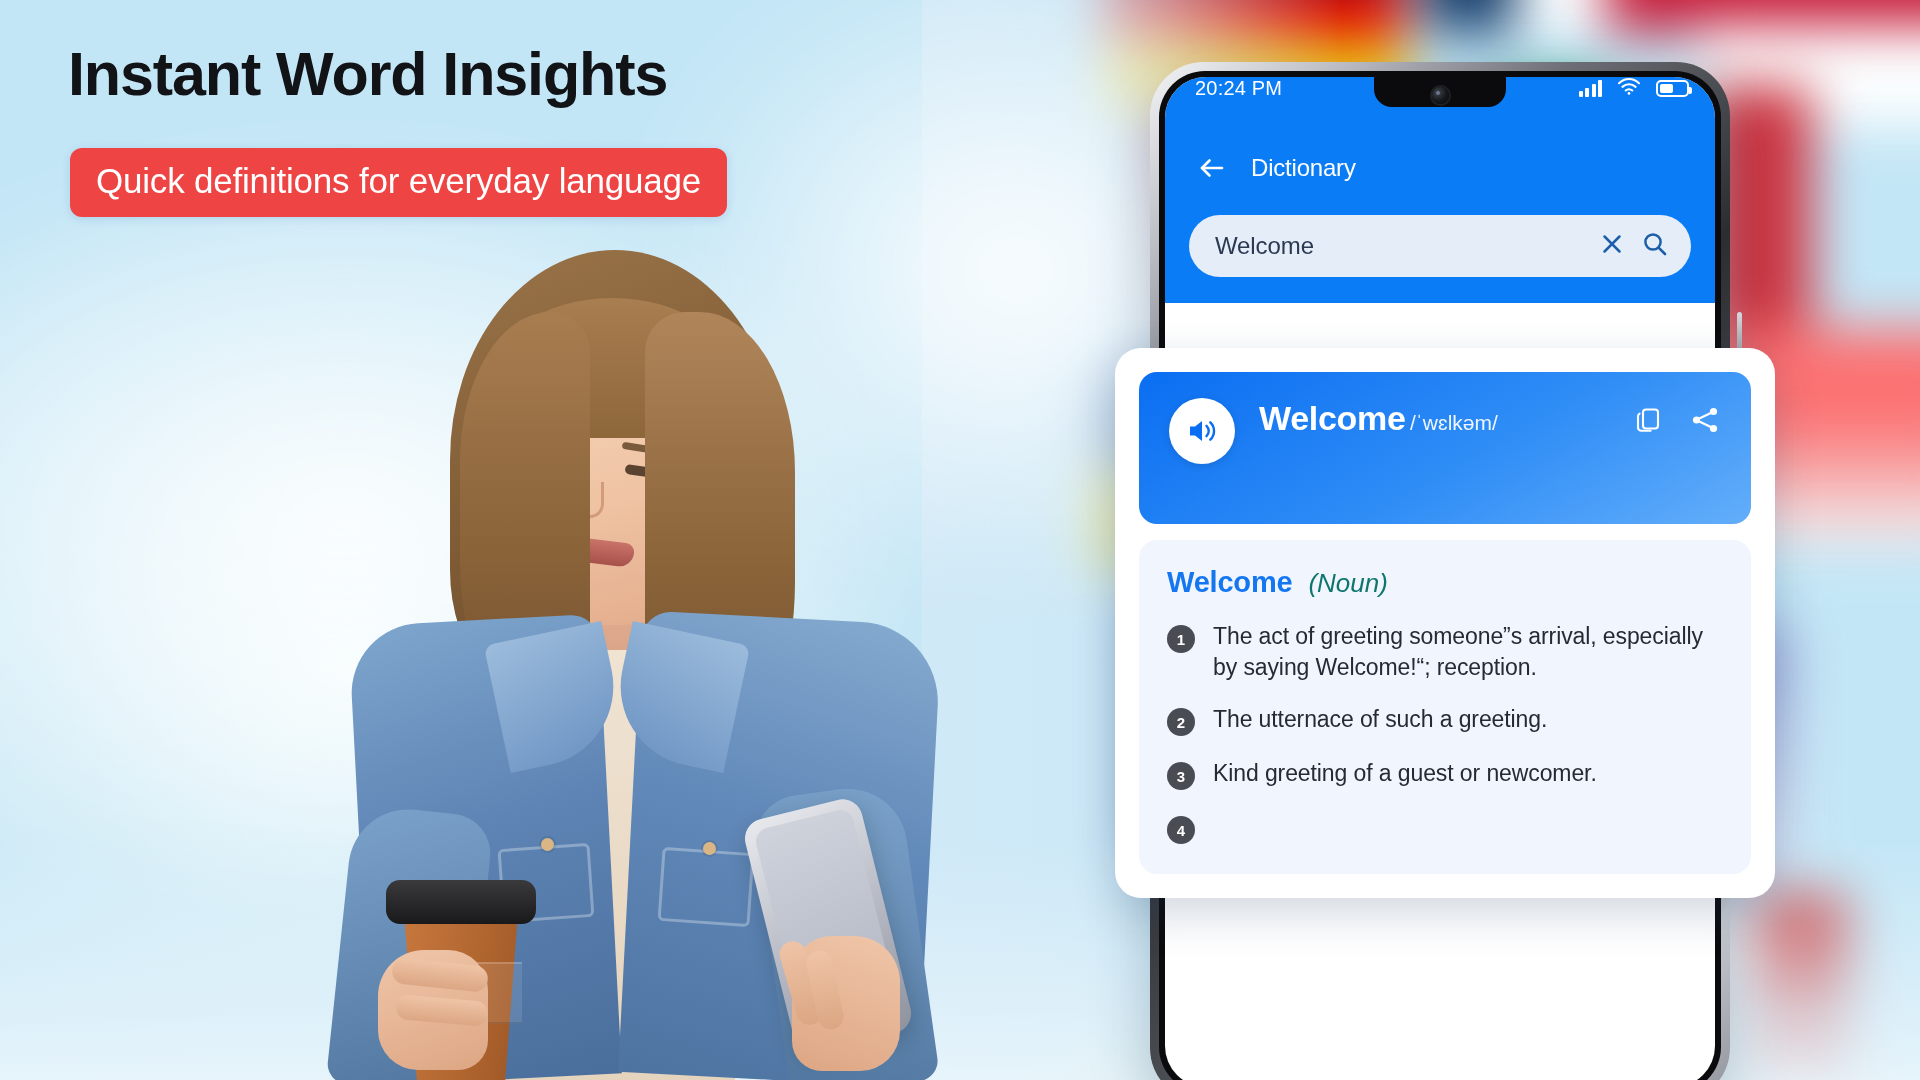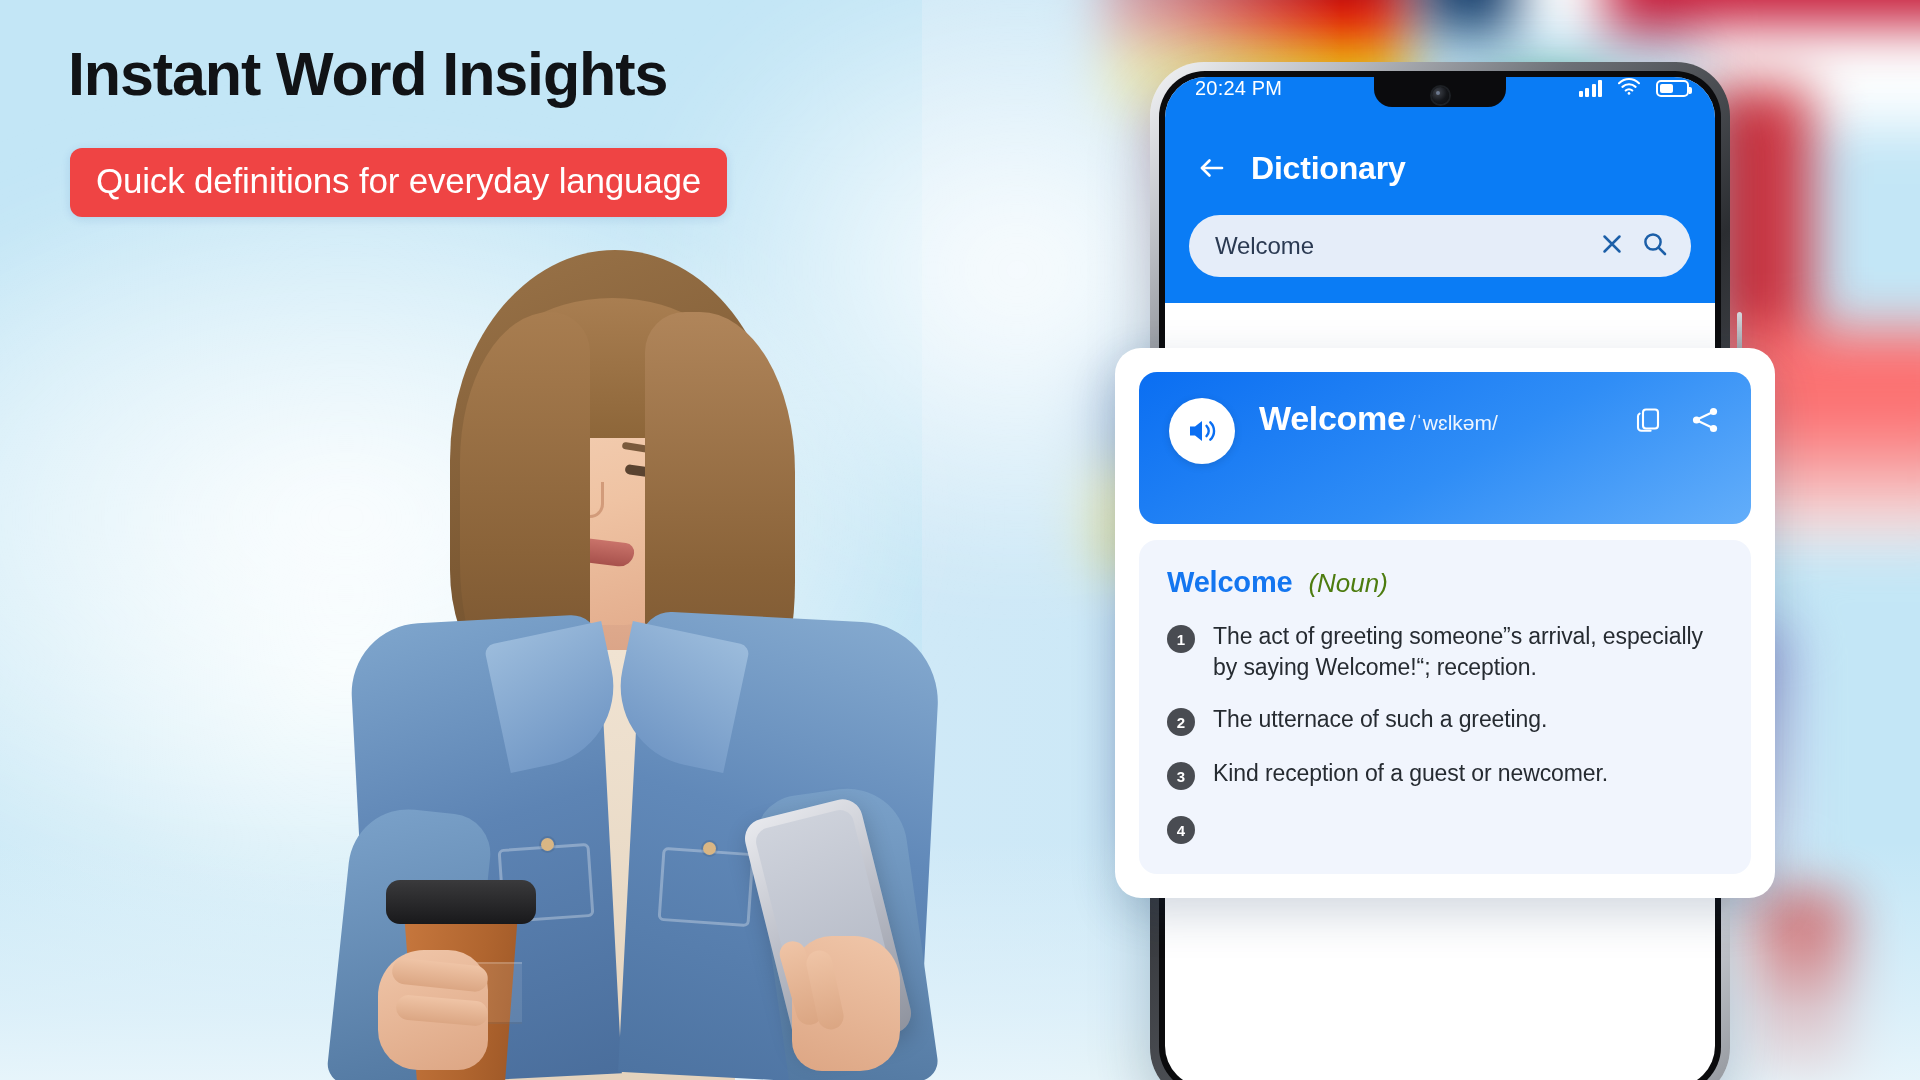--- a/index.html
+++ b/index.html
@@ -264,21 +264,21 @@
   .batt::after {
     content:""; position:absolute; right:-5px; top:5px; width:3px; height:7px;
     background:#fff; border-radius: 0 2px 2px 0;
   }
   .batt i { display:block; height:100%; width: 52%; background:#fff; border-radius:2px; }
 
   .titlebar {
     height: 74px; display:flex; align-items:center; gap: 22px; padding: 0 30px;
   }
   .back-arrow { width: 34px; height: 34px; flex: 0 0 auto; }
-  .app-title { font-size: 32px; font-weight: 700; letter-spacing: -0.2px; }
+  .app-title { font-size: 24px; font-weight: 400; letter-spacing: -0.2px; }
 
   .search-zone { background:#0a7cf5; padding: 10px 24px 26px 24px; }
   .search-pill {
     height: 62px; background:#e5edf9; border-radius: 32px;
     display:flex; align-items:center; padding: 0 22px 0 26px; gap: 16px;
   }
   .search-value { flex:1; font-size: 24px; color:#2b3a52; letter-spacing:-0.1px; }
 
   
   .result-card {
@@ -303,21 +303,21 @@
   .word-title { font-size: 34px; font-weight: 700; color:#fff; line-height:1.1; letter-spacing:-0.3px; }
   .word-ipa { font-size: 21px; color: rgba(255,255,255,.92); margin-top: 19px; }
   .head-actions { position:absolute; right: 30px; top: 32px; display:flex; gap: 26px; align-items:center; }
 
   .defs {
     background:#f1f5fd; border-radius: 18px;
     margin-top: 16px; padding: 26px 28px 30px 28px;
   }
   .defs-head { display:flex; align-items:baseline; gap: 16px; margin-bottom: 22px; }
   .defs-word { font-size: 29px; font-weight: 700; color:#1476f0; letter-spacing:-0.2px; }
-  .defs-pos { font-size: 26px; font-style: italic; color:#4d7c0f; }
+  .defs-pos { font-size: 26px; font-style: italic; color:#0f766e; }
 
   .def-row { display:flex; gap: 18px; margin-bottom: 22px; }
   .def-row:last-child { margin-bottom: 0; }
   .bullet {
     flex: 0 0 auto; width: 28px; height: 28px; border-radius: 50%;
     background:#494c52; color:#fff; font-size: 15px; font-weight: 700;
     display:flex; align-items:center; justify-content:center; margin-top: 4px;
   }
   .def-text { font-size: 23px; line-height: 1.33; color:#262b31; letter-spacing:-0.1px; }
   .def-example { display:block; color:#a6acb6; margin-top: 4px; }
@@ -520,21 +520,21 @@
     </div>
 
     <div class="def-row">
       <span class="bullet">2</span>
       <span class="def-text">The utternace of such a greeting.</span>
     </div>
 
     <div class="def-row">
       <span class="bullet">3</span>
       <span class="def-text">
-        <span>Kind reception of a guest or newcomer.</span>
+        <span>Kind greeting of a guest or newcomer.</span>
       </span>
     </div>
 
     <div class="def-row">
       <span class="bullet">4</span>
     </div>
   </div>
 </div>
 
 </body></html>

